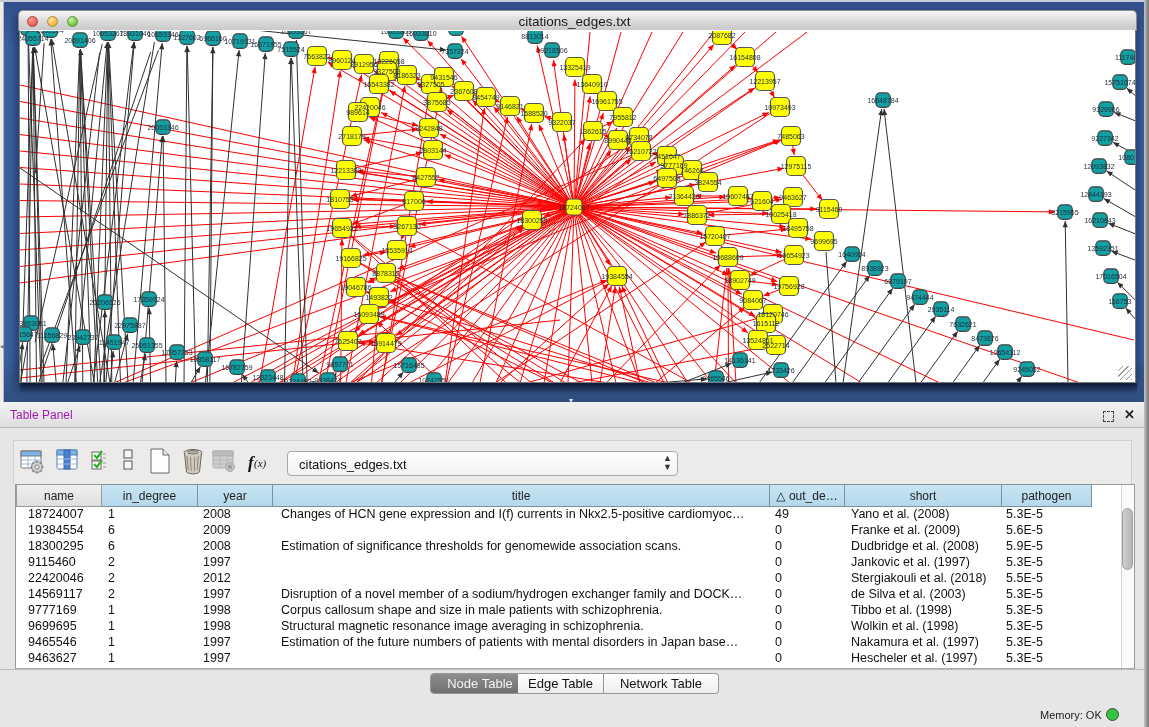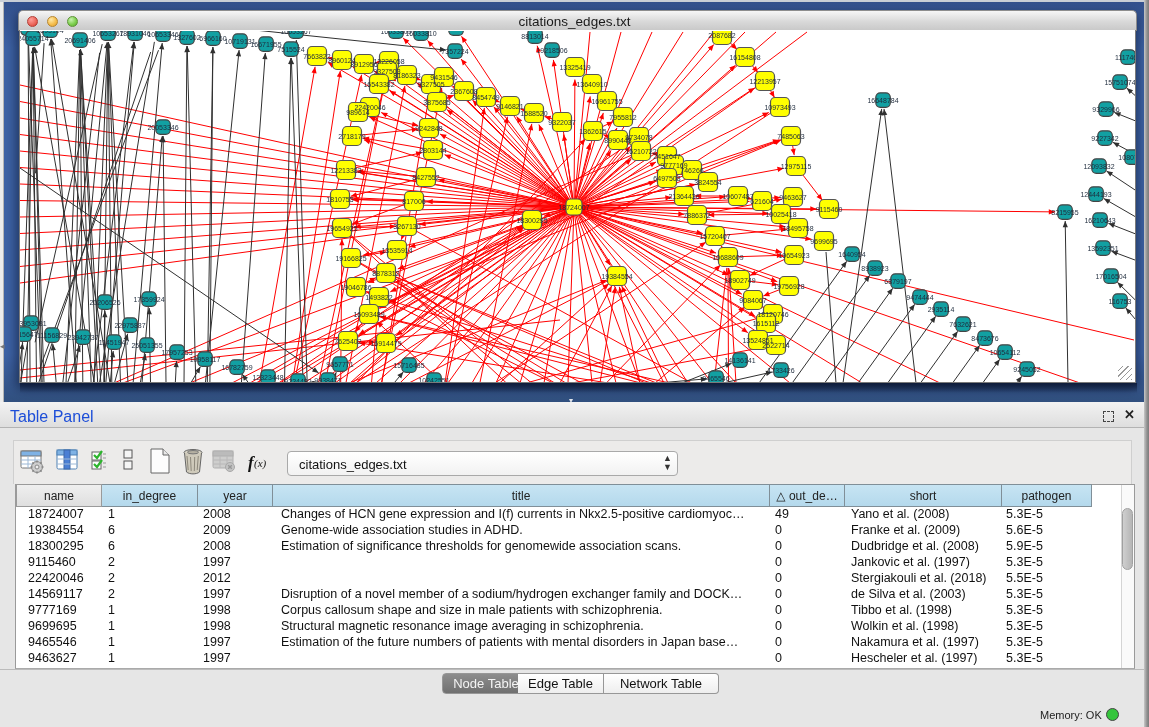--- a/index.html
+++ b/index.html
@@ -18,21 +18,21 @@
 #tl1{left:27px;background:radial-gradient(circle at 35% 30%,#ff9d98,#ec6b60 55%,#d8382c);border:1px solid #b33e36}
 #tl2{left:47px;background:radial-gradient(circle at 35% 30%,#ffe9a8,#f5bf4f 55%,#e29e2e);border:1px solid #b7862f}
 #tl3{left:67px;background:radial-gradient(circle at 35% 30%,#c8f2b0,#7ed04f 55%,#58a82e);border:1px solid #5d9336}
 #canvasborder{left:19px;top:30px;width:1117px;height:353px;background:#fff;border:1px solid #7a7a7a;border-top:none}
 #grip{right:10px;width:14px;height:14px;left:1118px;top:366px;
 background:repeating-linear-gradient(135deg,transparent 0 3px,#999 3px 4px)}
 #collapse{left:0;top:341px;font-size:9px;color:#777}
 #notch{left:569px;top:396px;font-size:8px;color:#dfe3ea}
 
 #tpbar{left:0;top:402px;width:1144px;height:26px;background:linear-gradient(180deg,#f2f2f2,#dedede);border-bottom:1px solid #b3b3b3}
-#tptitle{left:10px;top:408px;font-size:16px;color:#1d4ed8}
+#tptitle{left:10px;top:408px;font-size:12px;color:#a21caf}
 #tpfloat{left:1103px;top:411px;width:11px;height:11px;border:1px dashed #444}
 #tpclose{left:1124px;top:407px;font-size:13px;color:#222;font-weight:bold}
 #tpbody{left:0;top:428px;width:1144px;height:299px;background:#e6e6e6}
 #toolrow{left:13px;top:440px;width:1119px;height:44px;background:#ecebea;border:1px solid #cfcfcf;border-bottom:none}
 #combo{left:287px;top:451px;width:391px;height:25px;background:linear-gradient(180deg,#fff,#f2f2f2);border:1px solid #a9a9a9;border-radius:4px}
 #combotext{left:299px;top:457px;font-size:13px;color:#111}
 #comboarr{left:663px;top:454px;font-size:9px;color:#333;line-height:9px;text-align:center}
 
 #tablewrap{left:15px;top:484px;width:1120px;height:185px;background:#fff;border:1px solid #9a9a9a;border-bottom:1px solid #aaa}
 .hcell{top:484px;height:23px;border:1px solid #808f98;border-left:none;background:linear-gradient(180deg,#c7e4f3,#b4d9ec);
@@ -44,21 +44,21 @@
 #h-out{left:770px;width:75px}
 #h-short{left:845px;width:157px}
 #h-page{left:1002px;width:90px}
 .row{position:absolute;width:1100px;height:16px;font-size:12.5px;color:#111;white-space:nowrap}
 .row span{position:absolute;top:0}
 #vscroll{left:1121px;top:485px;width:13px;height:183px;background:#fafafa;border-left:1px solid #d5d5d5}
 #vthumb{left:1122px;top:508px;width:11px;height:62px;background:linear-gradient(90deg,#cfcfcf,#b5b5b5);border:1px solid #a0a0a0;border-radius:6px}
 
 #tabsep{left:0;top:669px;width:1144px;height:1px;background:#bbb}
 .tab{top:673px;height:21px;font-size:13px;text-align:center;line-height:20px;border:1px solid #979797}
-#tab1{left:442px;width:88px;border-radius:4px 0 0 4px;background:linear-gradient(180deg,#8d8d8d,#707070);color:#f4f4f4}
+#tab1{left:430px;width:100px;border-radius:4px 0 0 4px;background:linear-gradient(180deg,#8d8d8d,#707070);color:#f4f4f4}
 #tab2{left:518px;width:86px;border-left:none;background:linear-gradient(180deg,#fff,#eee);color:#111}
 #tab3{left:604px;width:115px;border-left:none;border-radius:0 4px 4px 0;background:linear-gradient(180deg,#fff,#eee);color:#111}
 #mem{left:1040px;top:709px;font-size:11px;color:#222}
 #memdot{left:1106px;top:708px;width:13px;height:13px;border-radius:50%;background:#35c53c;border:1.5px solid #444}
 </style></head><body>
 <div class="abs" id="netbg"></div>
 <div class="abs" id="topstrip"></div>
 <div class="abs" id="winshadow"></div>
 <div class="abs" id="winshadow2"></div>
 <div class="abs" id="titlebar"></div>
@@ -434,21 +434,20 @@
     <span style="left:203px">2008</span>
     <span style="left:281px">Changes of HCN gene expression and I(f) currents in Nkx2.5-positive cardiomyoc…</span>
     <span style="left:775px">49</span>
     <span style="left:851px">Yano et al. (2008)</span>
     <span style="left:1006px">5.3E-5</span>
   </div>
 <div class="row" style="top:523px">
     <span style="left:28px">19384554</span>
     <span style="left:108px">6</span>
     <span style="left:203px">2009</span>
-    <span style="left:281px">Genome-wide association studies in ADHD.</span>
     <span style="left:775px">0</span>
     <span style="left:851px">Franke et al. (2009)</span>
     <span style="left:1006px">5.6E-5</span>
   </div>
 <div class="row" style="top:539px">
     <span style="left:28px">18300295</span>
     <span style="left:108px">6</span>
     <span style="left:203px">2008</span>
     <span style="left:281px">Estimation of significance thresholds for genomewide association scans.</span>
     <span style="left:775px">0</span>

